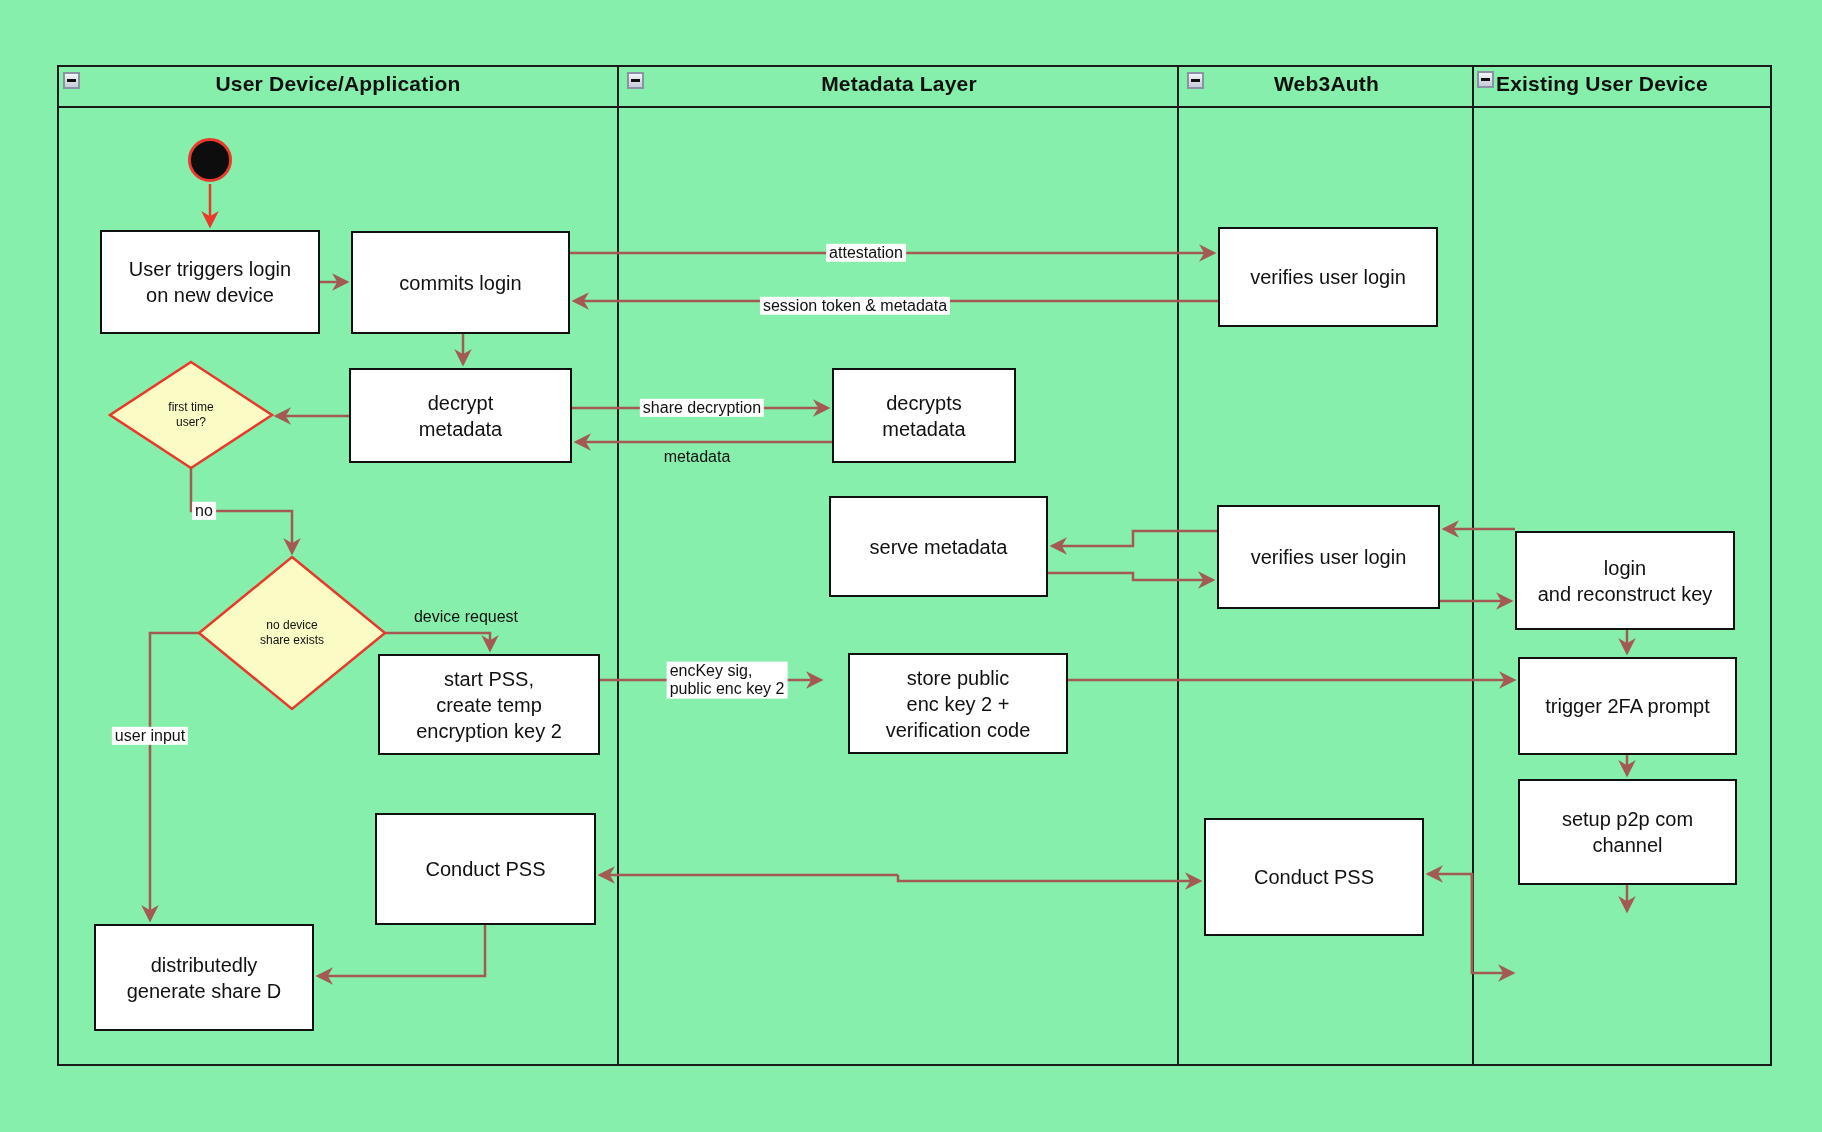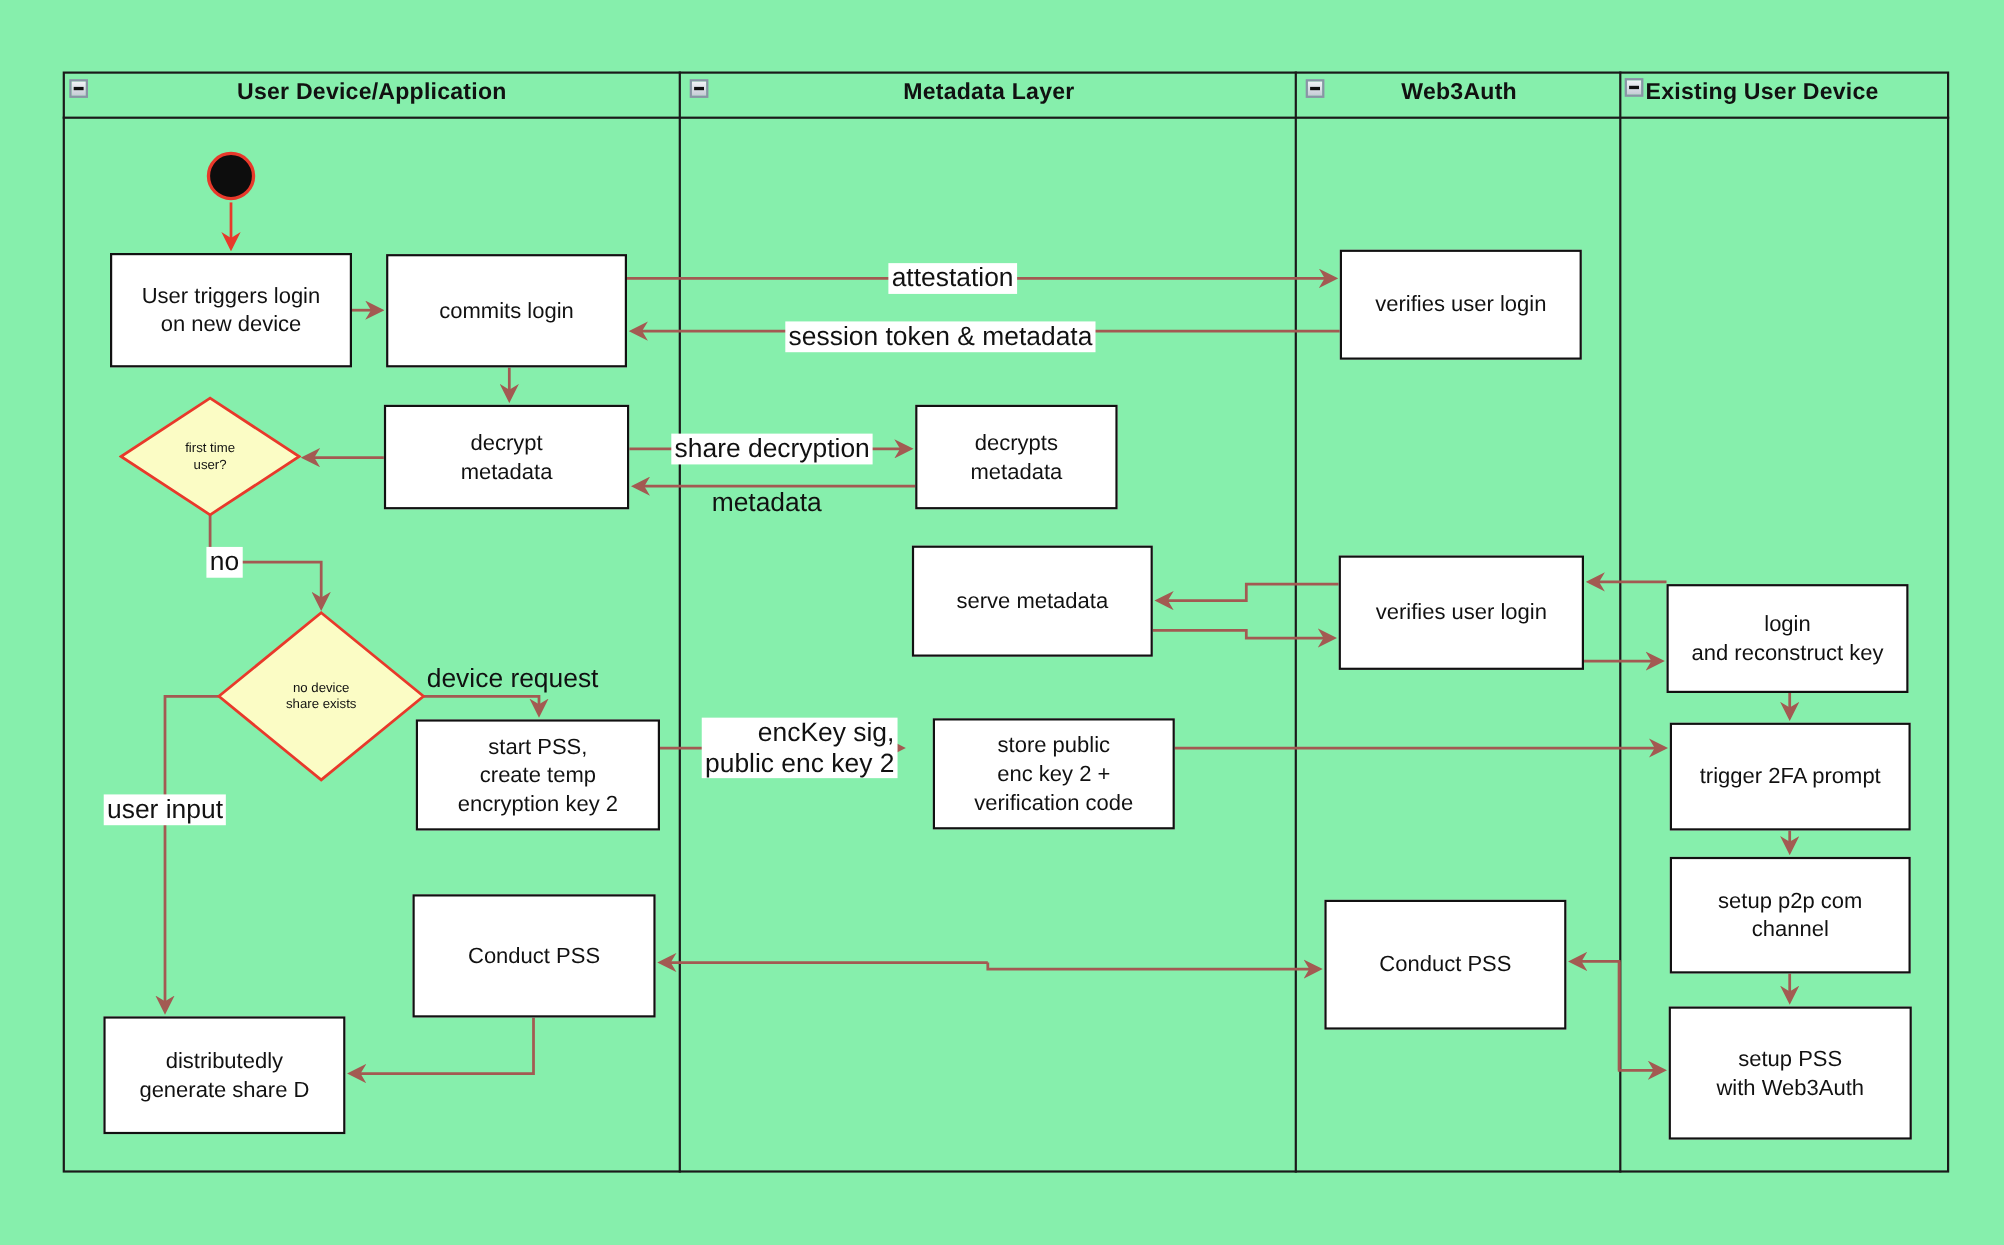--- a/index.html
+++ b/index.html
@@ -22,22 +22,22 @@
         font-size:20px;line-height:1.3;white-space:pre-line;z-index:2;}
   .diamond{position:absolute;z-index:2;}
   .diamond svg{position:absolute;left:0;top:0;}
   .diamond .dtext{position:absolute;inset:0;display:flex;align-items:center;justify-content:center;
         text-align:center;font-size:12px;line-height:1.25;white-space:pre-line;}
   .start-circle{position:absolute;left:188px;top:138px;width:44px;height:44px;box-sizing:border-box;
         background:#0d0d0d;border:3px solid #e8392b;border-radius:50%;z-index:2;}
   
   #edges{position:absolute;left:0;top:0;z-index:1;}
   
-  .elabel{position:absolute;transform:translate(-50%,-50%);font-size:24px;line-height:1.15;
-          text-align:right;white-space:pre-line;z-index:3;background:#fff;padding:0 3px;}
+  .elabel{position:absolute;transform:translate(-50%,-50%);font-size:16px;line-height:1.15;
+          text-align:left;white-space:pre-line;z-index:3;background:#fff;padding:0 3px;}
   .elabel.nobg{background:transparent;padding:0;}
 </style>
 </head>
 <body>
 
 <div id="stage">
 
   <div class="frame"></div>
   <div class="vline" style="left:617px"></div>
   <div class="vline" style="left:1177px"></div>
@@ -138,22 +138,20 @@
 
   <div class="node" style="left:1218px;top:227px;width:220px;height:100px">verifies user login</div>
   <div class="node" style="left:1217px;top:505px;width:223px;height:104px">verifies user login</div>
   <div class="node" style="left:1204px;top:818px;width:220px;height:118px">Conduct PSS</div>
 
   <div class="node" style="left:1515px;top:531px;width:220px;height:99px">login
 and reconstruct key</div>
   <div class="node" style="left:1518px;top:657px;width:219px;height:98px">trigger 2FA prompt</div>
   <div class="node" style="left:1518px;top:779px;width:219px;height:106px">setup p2p com
 channel</div>
-  <div class="node" style="left:1517px;top:915px;width:221px;height:121px">setup PSS
-with Web3Auth</div>
 
   <div class="elabel" style="left:866px;top:253px">attestation</div>
   <div class="elabel" style="left:855px;top:306px">session token &amp; metadata</div>
   <div class="elabel" style="left:702px;top:408px">share decryption</div>
   <div class="elabel nobg" style="left:697px;top:457px">metadata</div>
   <div class="elabel" style="left:204px;top:511px">no</div>
   <div class="elabel nobg" style="left:466px;top:617px">device request</div>
   <div class="elabel" style="left:150px;top:736px">user input</div>
   <div class="elabel" style="left:727px;top:680px">encKey sig,
 public enc key 2</div>

